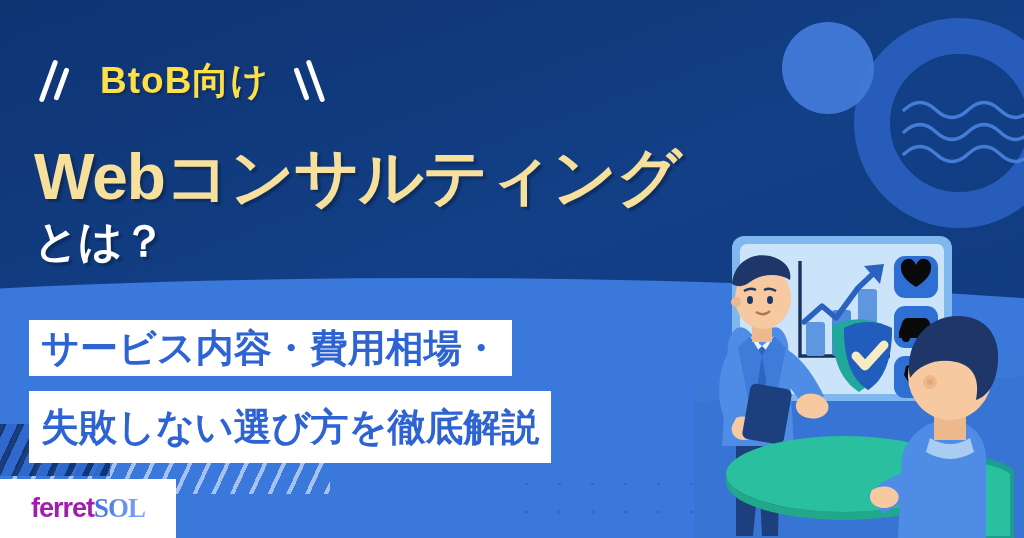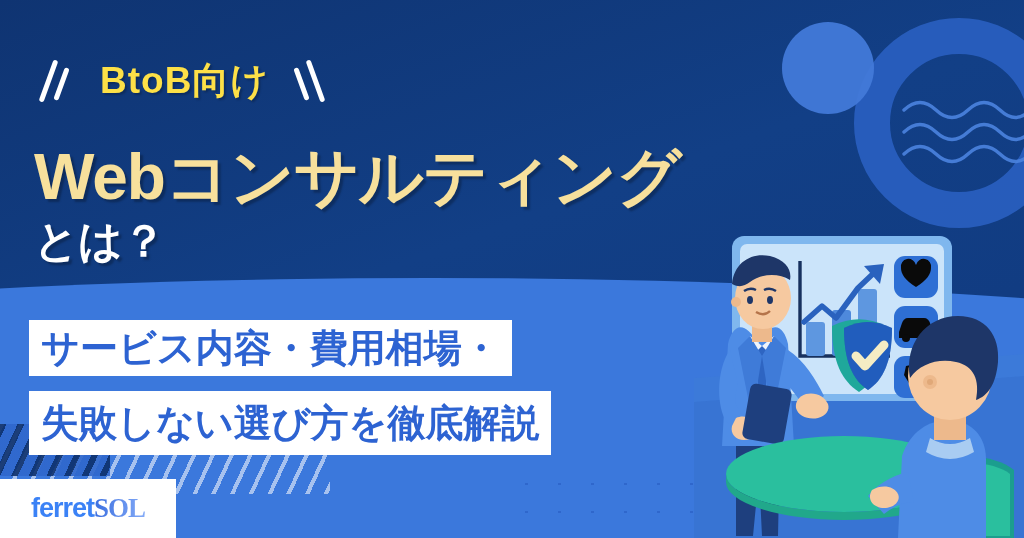--- a/index.html
+++ b/index.html
@@ -77,29 +77,29 @@
     color:#ffffff;font-size:44px;font-weight:bold;letter-spacing:-1px;
     text-shadow:3px 3px 2px rgba(0,0,0,.25);white-space:nowrap;
   }
 
   .subbox{
     position:absolute;background:#ffffff;color:#2D63D2;
     font-size:38px;font-weight:bold;letter-spacing:0px;white-space:nowrap;
     display:flex;align-items:center;padding:7px 12px;
   }
   .subbox1{left:29px;top:320px;height:56px;}
-  .subbox2{left:29px;top:391px;height:64px;}
+  .subbox2{left:29px;top:391px;height:72px;}
 
   
   .logo-panel{
     position:absolute;left:0;top:479px;width:176px;height:59px;background:#ffffff;
     display:flex;align-items:center;justify-content:center;
   }
   .logo-text{font-size:27px;font-weight:bold;letter-spacing:-1px;}
-  .logo-ferret{color:#3b82f6;}
+  .logo-ferret{color:#a21caf;}
   .logo-sol{background:linear-gradient(90deg,#3B6FE0 0%,#83AAF7 100%);
     -webkit-background-clip:text;background-clip:text;color:transparent;font-family:Liberation Serif, serif;}
 
   
   .illus{position:absolute;right:0;bottom:0;width:330px;height:312px;}
   .plant{position:absolute;left:690px;bottom:28px;width:60px;height:110px;}
 </style>
 </head>
 <body>
 

